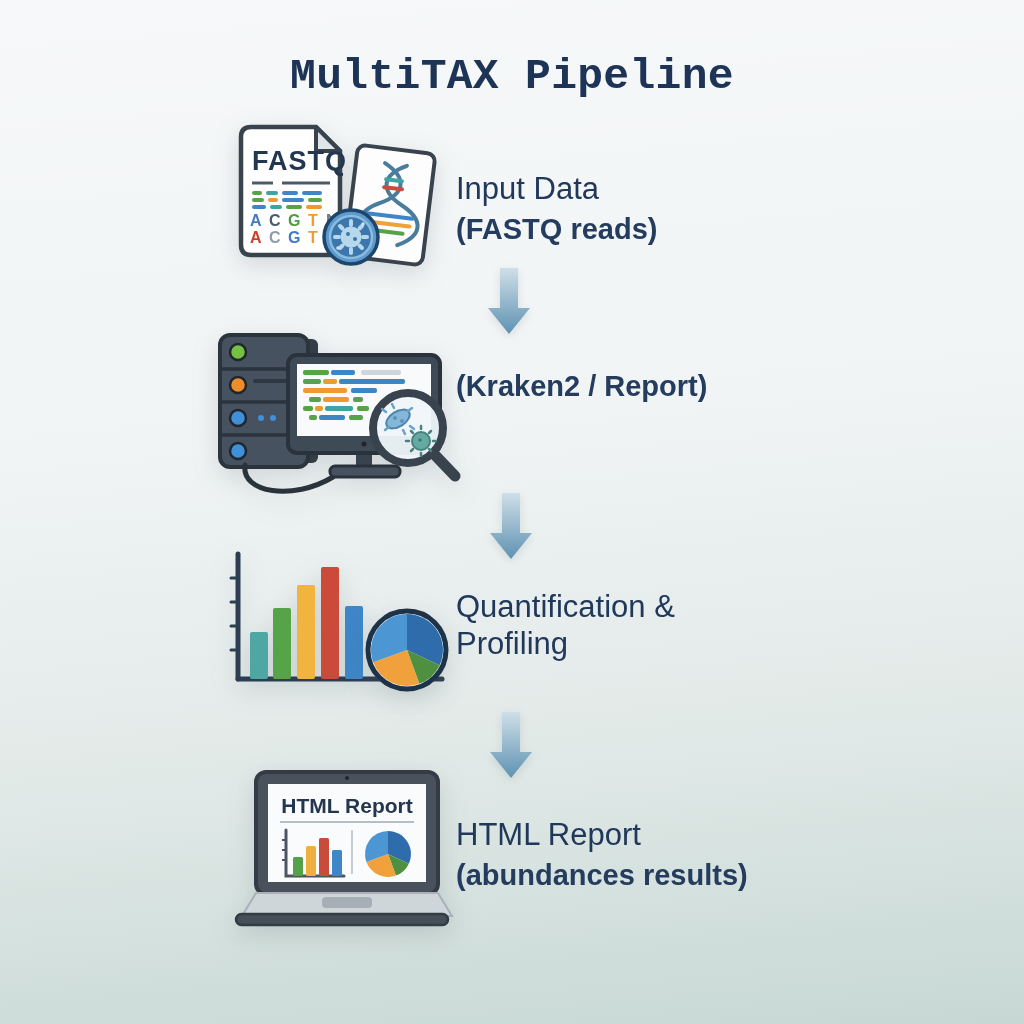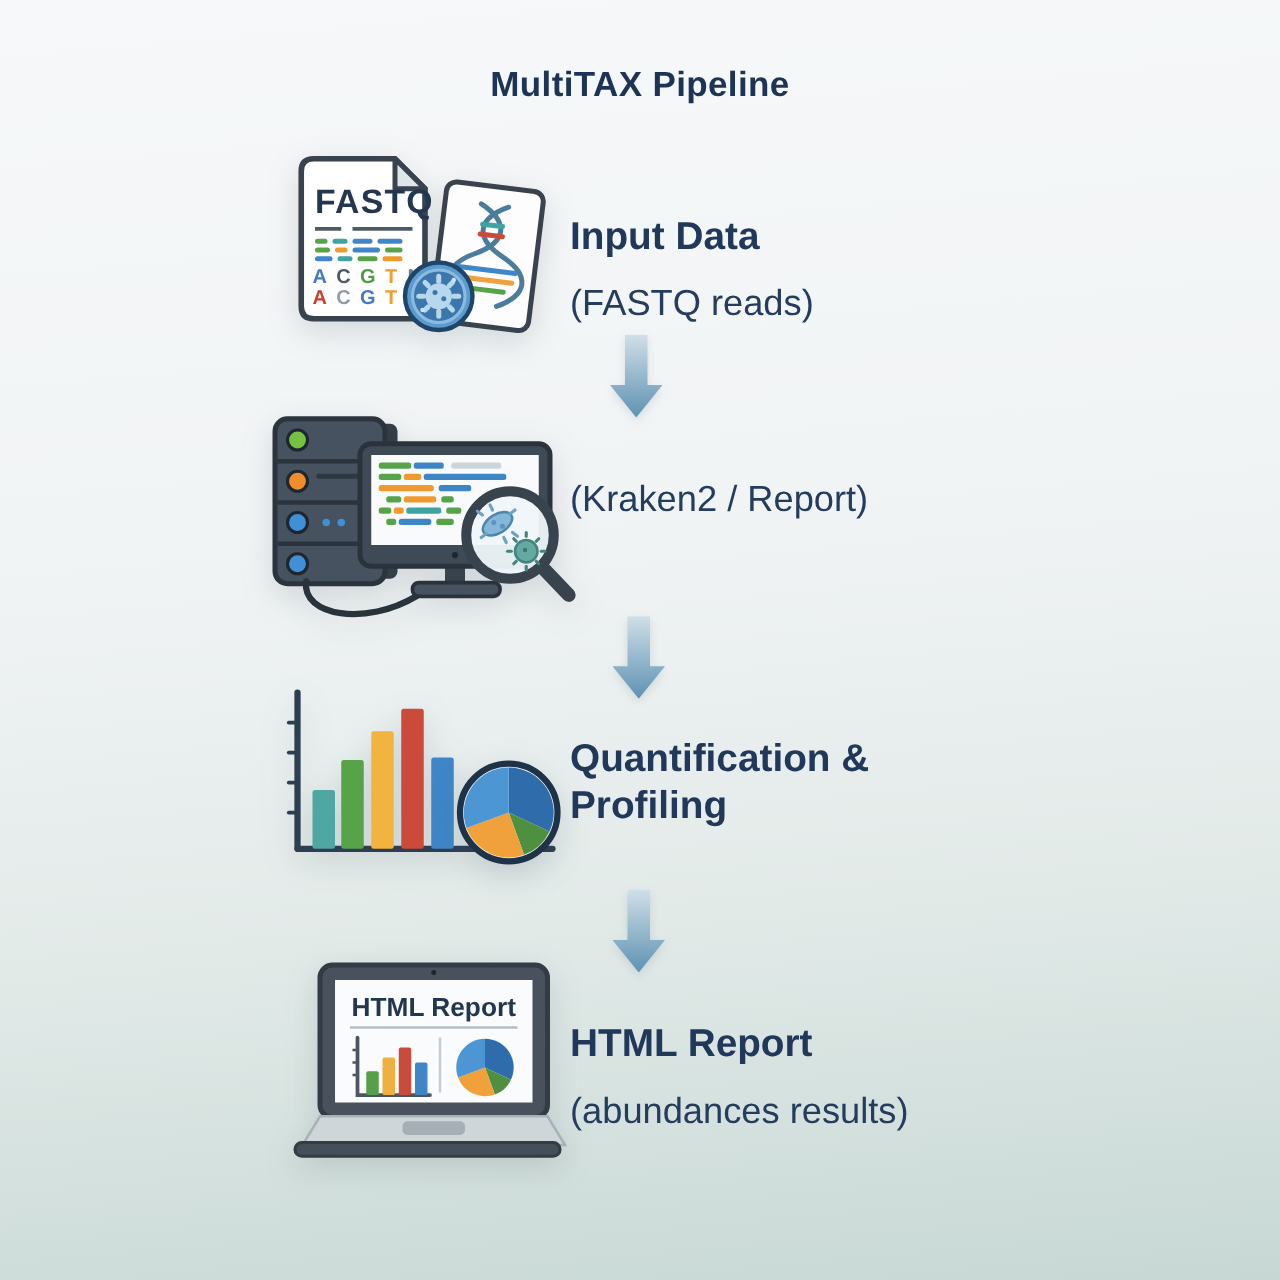--- a/index.html
+++ b/index.html
@@ -3,25 +3,25 @@
 <meta charset="utf-8">
 <style>
   html,body{margin:0;padding:0;}
   .canvas{
     position:relative;width:1024px;height:1024px;overflow:hidden;
     background:linear-gradient(175deg,#f6f8f9 0%,#f1f4f5 40%,#e2eae8 70%,#c7d8d4 100%);
     font-family:"Liberation Sans",sans-serif;
   }
   .title{
     position:absolute;top:52px;left:0;width:100%;text-align:center;
-    font-size:28px;font-weight:700;color:#1d3457;letter-spacing:.3px;
+    font-size:43px;font-weight:700;color:#1d3457;letter-spacing:.3px;font-family:Liberation Mono, monospace;
   }
   .stage-text{position:absolute;left:456px;}
-  .stage-heading{font-size:31px;font-weight:700;color:#20385a;line-height:1.2;max-width:255px;}
-  .stage-sub{font-size:29px;font-weight:400;color:#243c5e;line-height:1.25;margin-top:18px;white-space:nowrap;}
+  .stage-heading{font-size:31px;font-weight:400;color:#20385a;line-height:1.2;max-width:255px;}
+  .stage-sub{font-size:29px;font-weight:700;color:#243c5e;line-height:1.25;margin-top:4px;white-space:nowrap;}
   .icon-svg{position:absolute;filter:drop-shadow(0 8px 12px rgba(70,90,100,0.18));}
   .arrow-svg{position:absolute;filter:drop-shadow(0 3px 4px rgba(70,90,100,0.15));}
   svg text{font-family:"Liberation Sans",sans-serif;}
 </style>
 </head>
 <body>
 
 <div class="canvas">
 
   <div class="title">MultiTAX Pipeline</div>

